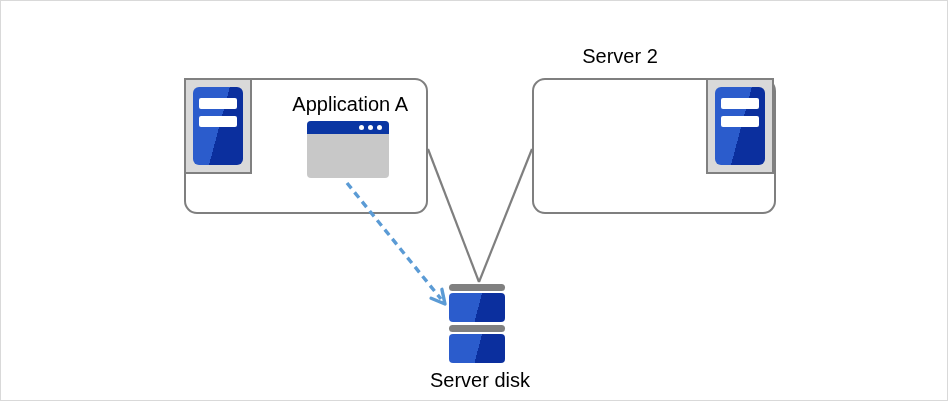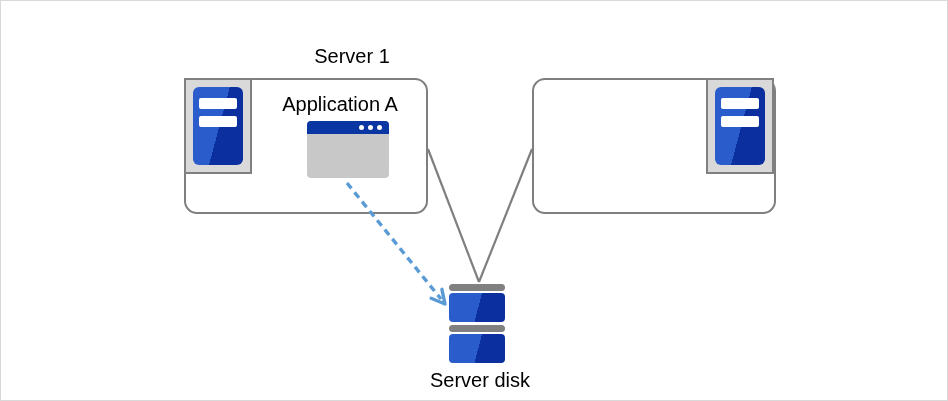--- a/index.html
+++ b/index.html
@@ -46,21 +46,21 @@
     background:var(--disk-bar-gray,#808080);z-index:2;
   }
   #disk-bar-1{top:283px;} #disk-bar-2{top:324px;}
   .disk-body{
     position:absolute;left:448px;width:56px;height:29px;border-radius:4px;z-index:2;
     background:linear-gradient(105deg,var(--server-blue-light,#2b5ccc) 52%,var(--server-blue-dark,#0b2f9e) 52%);
   }
   #disk-body-1{top:292px;} #disk-body-2{top:333px;}
   #server1-label{left:271px;top:44px;width:160px;}
   #server2-label{left:539px;top:44px;width:160px;}
-  #app-label{left:259px;top:92px;width:160px;}
+  #app-label{left:247px;top:92px;width:160px;text-align:right;}
   #disk-label{left:399px;top:368px;width:160px;}
   svg.connectors{position:absolute;left:0;top:0;z-index:1;pointer-events:none;}
   .connector{stroke:var(--connector-gray,#7f7f7f);stroke-width:2.2;fill:none;}
   .dashed-arrow{
     stroke:var(--arrow-blue,#5b9bd5);stroke-width:3.4;fill:none;
     stroke-dasharray:7 5;stroke-linecap:butt;
   }
   .arrowhead{
     stroke:var(--arrow-blue,#5b9bd5);stroke-width:3.4;fill:none;
     stroke-linecap:round;stroke-linejoin:round;
@@ -71,38 +71,38 @@
 
 <div id="canvas">
 
   <svg class="connectors" width="948" height="401" viewBox="0 0 948 401">
     <path class="connector" d="M427,148 L478,281"></path>
     <path class="connector" d="M531,148 L478,281"></path>
     <path class="dashed-arrow" d="M346,182 L440,298"></path>
     <path class="arrowhead" d="M440.9,288.3 L444,303 L430.1,297.3"></path>
   </svg>
 
-  <div class="diagram-label" id="server1-label">Server 1</div>
   <div class="server-box" id="server1-box"></div>
   <div class="icon-frame" id="server1-icon-frame">
     <div class="tower">
       <div class="tower-bar b1"></div>
       <div class="tower-bar b2"></div>
     </div>
   </div>
 
   <div class="diagram-label" id="app-label">Application A</div>
   <div class="app-window">
     <div class="titlebar">
       <span class="dot d1"></span>
       <span class="dot d2"></span>
       <span class="dot d3"></span>
     </div>
   </div>
 
+  <div class="diagram-label" id="server2-label">Server 2</div>
   <div class="server-box" id="server2-box"></div>
   <div class="icon-frame" id="server2-icon-frame">
     <div class="tower">
       <div class="tower-bar b1"></div>
       <div class="tower-bar b2"></div>
     </div>
   </div>
 
   <div class="disk-bar" id="disk-bar-1"></div>
   <div class="disk-body" id="disk-body-1"></div>

